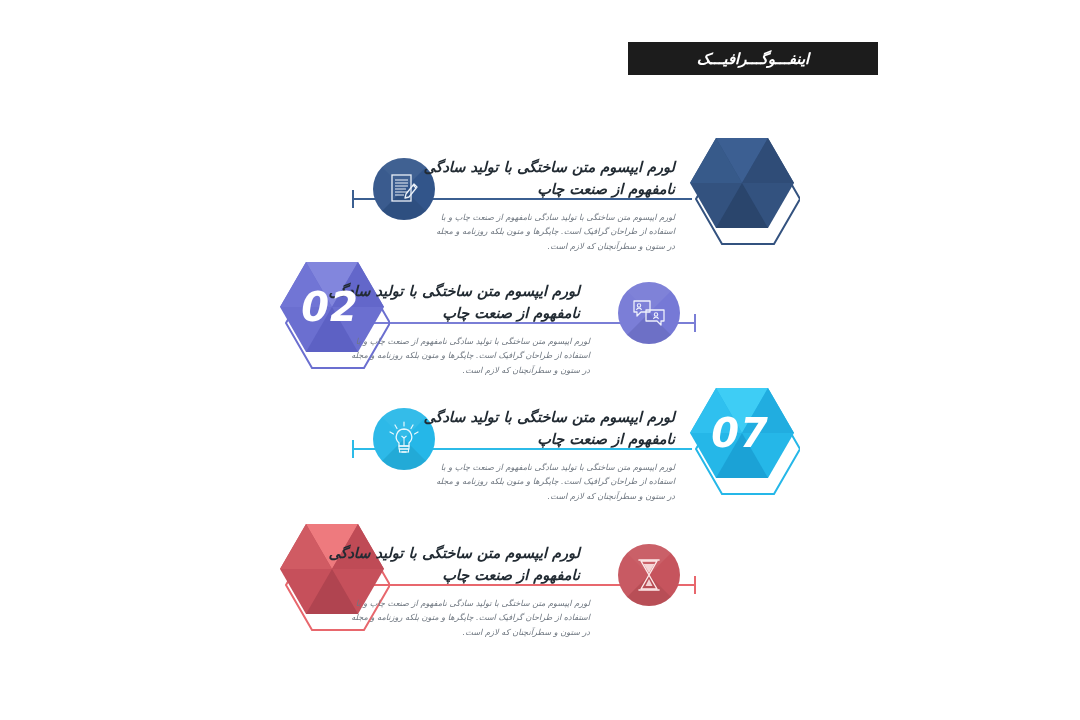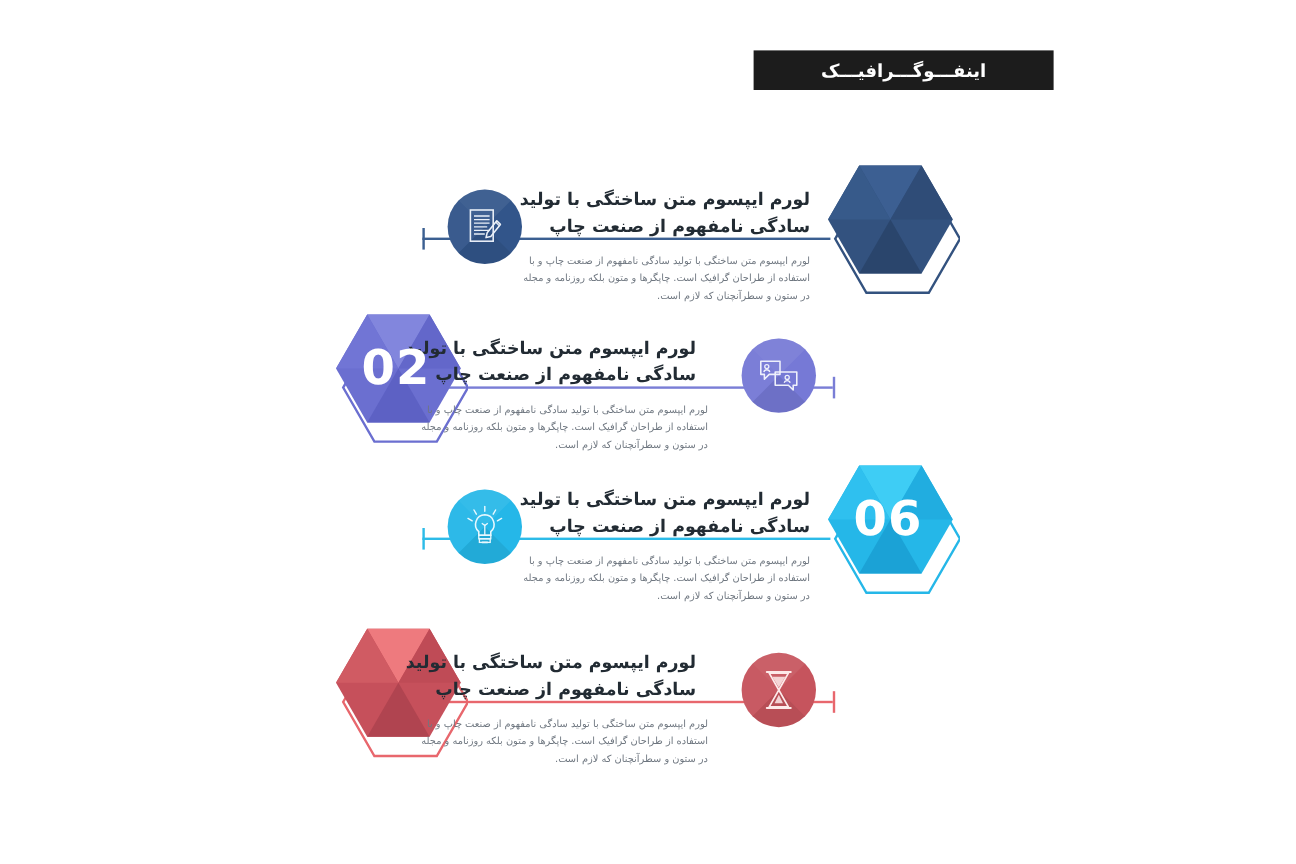--- a/index.html
+++ b/index.html
@@ -2,21 +2,21 @@
 <html><head>
 <meta charset="utf-8">
 <style>
   * { box-sizing: border-box; margin: 0; padding: 0; }
   html, body {
     width: 1080px; height: 720px;
     background: #ffffff;
     font-family: "DejaVu Sans", "Liberation Sans", sans-serif;
     overflow: hidden;
   }
-  #stage { position: relative; width: 1080px; height: 720px; background:#fff; }
+  #stage { position: relative; width: 1080px; height: 720px; background:#fff;font-style:italic; }
 
   
   .banner {
     position: absolute; left: 628px; top: 42px;
     width: 250px; height: 33px;
     background: #1c1c1c;
     display: flex; align-items: center; justify-content: center;
   }
   .banner-text {
     color: #ffffff; font-size: 15px; font-weight: bold;
@@ -190,21 +190,21 @@
 
     <div class="hexwrap" style="left:680px;">
       <svg width="120" height="130" viewBox="0 0 120 130">
         <polygon points="36,14 88,14 114,59 88,104 36,104 10,59" fill="none" stroke="#25b7e8" stroke-width="2" transform="translate(6,10)"></polygon>
         <polygon points="36,8 88,8 114,53 88,98 36,98 10,53" fill="#25b7e8"></polygon>
         <polygon points="36,8 88,8 62,53" fill="#3ecdf5"></polygon>
         <polygon points="36,98 88,98 62,53" fill="#1ba2d6"></polygon>
         <polygon points="10,53 36,8 62,53" fill="#2fc0ef"></polygon>
         <polygon points="114,53 88,8 62,53" fill="#21ade0"></polygon>
       </svg>
-      <div class="hexnum" style="left:6px;top:30px;">06</div>
+      <div class="hexnum" style="left:6px;top:30px;">07</div>
     </div>
   </div>
 
   <div class="row row4">
     <div class="tick" style="left: 694px; background: rgb(232, 103, 109);"></div>
     <div class="line" style="left: 352px; width: 342px; background: rgb(232, 103, 109);"></div>
 
     <div class="hexwrap" style="left:270px;">
       <svg width="120" height="130" viewBox="0 0 120 130">
         <polygon points="36,14 88,14 114,59 88,104 36,104 10,59" fill="none" stroke="#e8676d" stroke-width="2" transform="translate(6,10)"></polygon>

